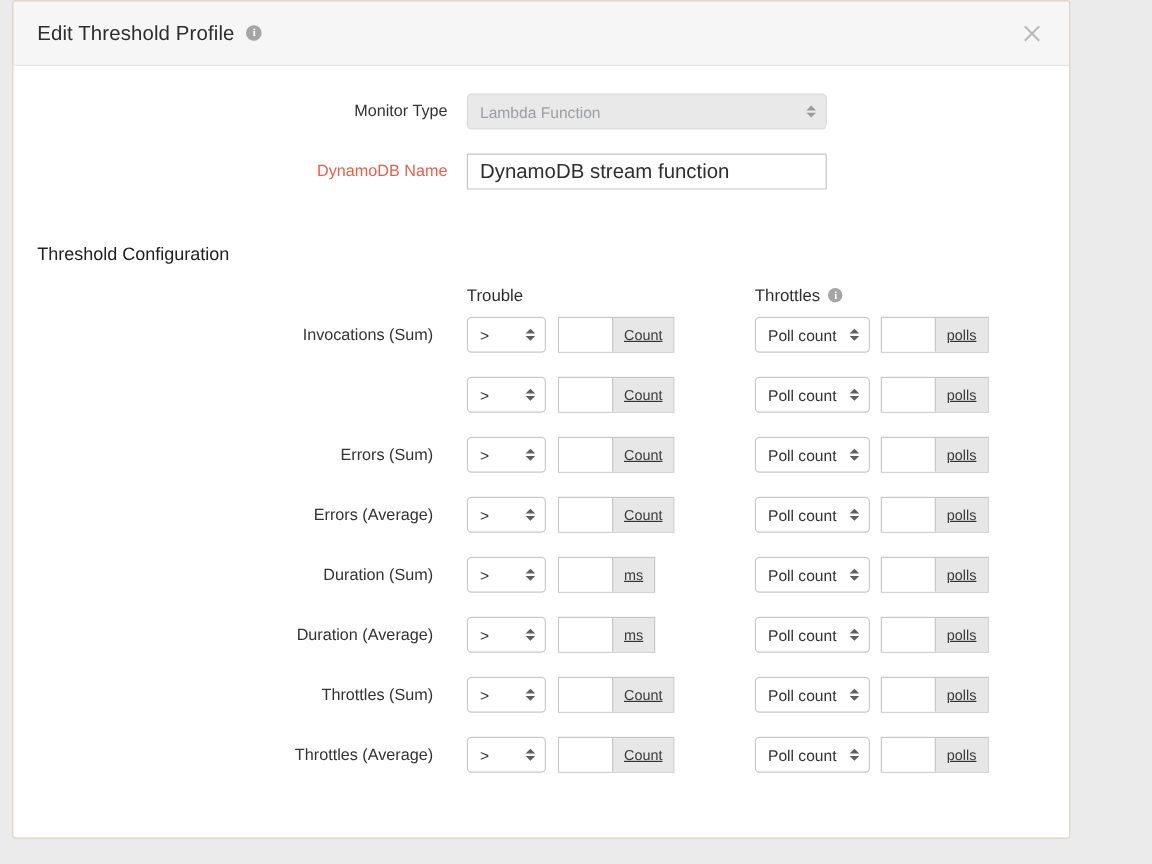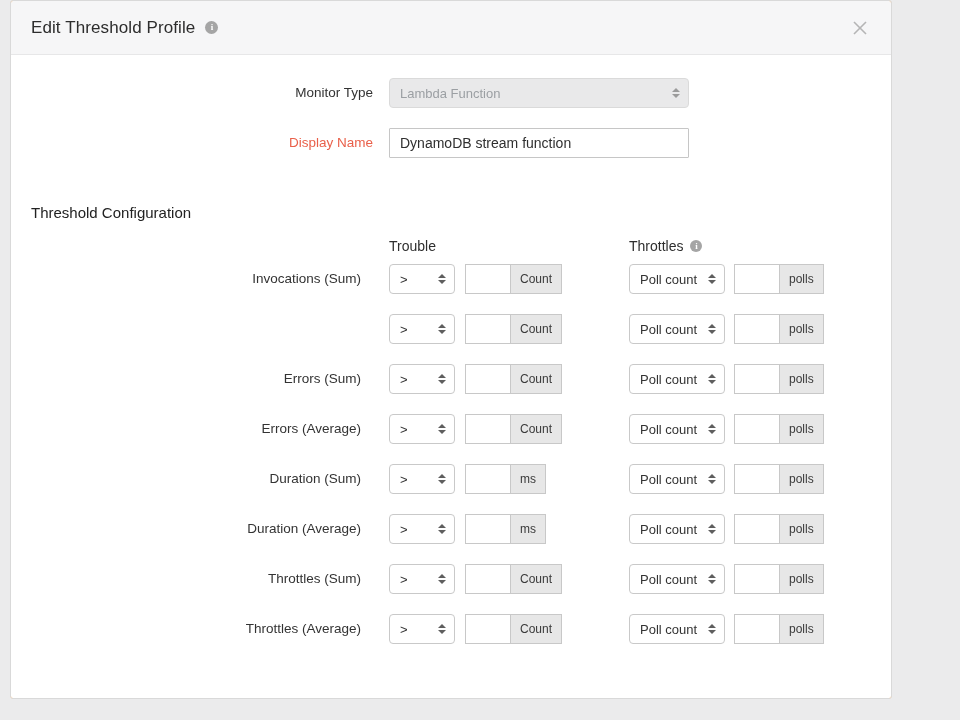--- a/index.html
+++ b/index.html
@@ -98,21 +98,21 @@
   .tri-down { border-top: 4px solid #5e5e5e; }
   .select.disabled .tri-up { border-bottom-color: #9b9b9b; }
   .select.disabled .tri-down { border-top-color: #9b9b9b; }
 
   .text-input {
     position: absolute;
     height: 30px;
     border: 1px solid #c6c6c6;
     border-radius: 1px;
     padding: 0 10px;
-    font-size: 14px;
+    font-size: 17px;
     color: #2f2f2f;
     font-family: "Liberation Sans", sans-serif;
     outline: none;
     background: #fff;
   }
 
   .section-heading {
     position: absolute;
     left: 20px; top: 149px;
     font-size: 15px;
@@ -139,20 +139,21 @@
   }
   .row .comparator { left: 378px; width: 66px; }
   .row .strategy-select { left: 618px; width: 96px; }
 
   .igroup {
     position: absolute;
     height: 30px;
     display: flex;
     border: 1px solid #c8c8c8;
     background: #fff;
+    text-decoration: underline;
   }
   .igroup input {
     width: 44px;
     border: none;
     outline: none;
     padding: 0 6px;
     font-size: 13px;
     color: #333;
     font-family: "Liberation Sans", sans-serif;
   }
@@ -193,21 +194,21 @@
 
     <div class="field-label mt-label">Monitor Type</div>
     <div class="select disabled mt-select">
       <span class="sel-text">Lambda Function</span>
       <span class="stepper">
           <i class="tri-up"></i>
           <i class="tri-down"></i>
         </span>
     </div>
 
-    <div class="field-label required dn-label">Display Name</div>
+    <div class="field-label required dn-label">DynamoDB Name</div>
     <input type="text" class="text-input dn-input" value="DynamoDB stream function" style="">
 
     <div class="section-heading">Threshold Configuration</div>
 
     <div class="col-header trouble">
       <span>Trouble</span>
     </div>
     <div class="col-header strategy">
       <span>Throttles</span>
       <span class="info-icon"></span>

